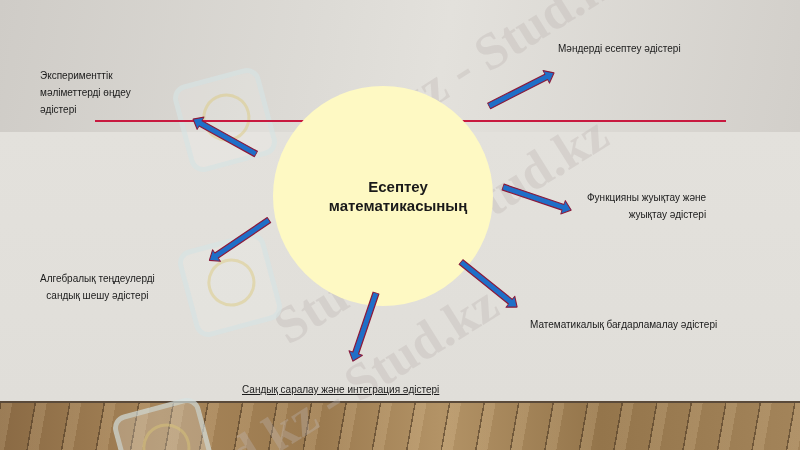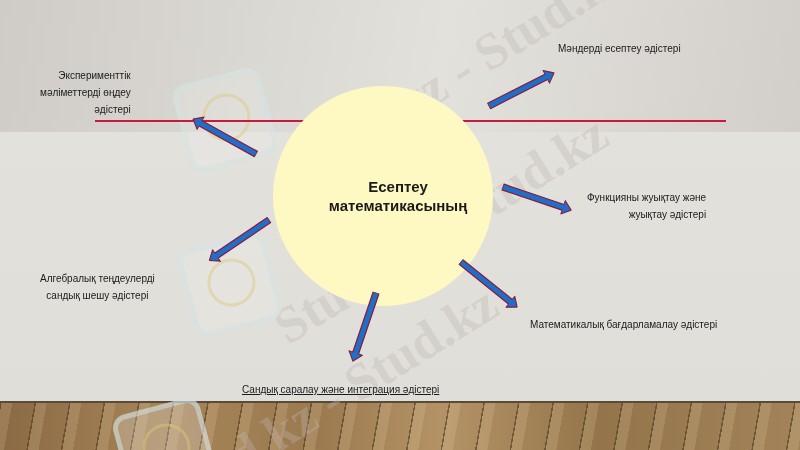--- a/index.html
+++ b/index.html
@@ -108,21 +108,21 @@
 
   <g transform="translate(376,293) rotate(108.7) scale(0.72,1)">
       <use href="#arw"></use>
     </g>
 
   <g transform="translate(269,220) rotate(145.9) scale(0.72,1)">
       <use href="#arw"></use>
     </g>
 </svg>
 
-<div class="label" style="left:40px; top:67px;text-align:right;">Эксперименттік
+<div class="label" style="left:40px; top:67px;">Эксперименттік
 мәліметтерді өңдеу
 әдістері</div>
 <div class="label" style="left:558px; top:40px;">Мәндерді есептеу әдістері</div>
 <div class="label" style="left:587px; top:189px;text-align:right;">Функцияны жуықтау және
 жуықтау әдістері</div>
 <div class="label" style="left:514px; top:316px;margin-left:16px;">Математикалық бағдарламалау әдістері</div>
 <div class="label" style="left:242px; top:381px;text-decoration:underline;">Сандық саралау және интеграция әдістері</div>
 <div class="label" style="left:40px; top:270px;text-align:center;">Алгебралық теңдеулерді
 сандық шешу әдістері</div>
 

